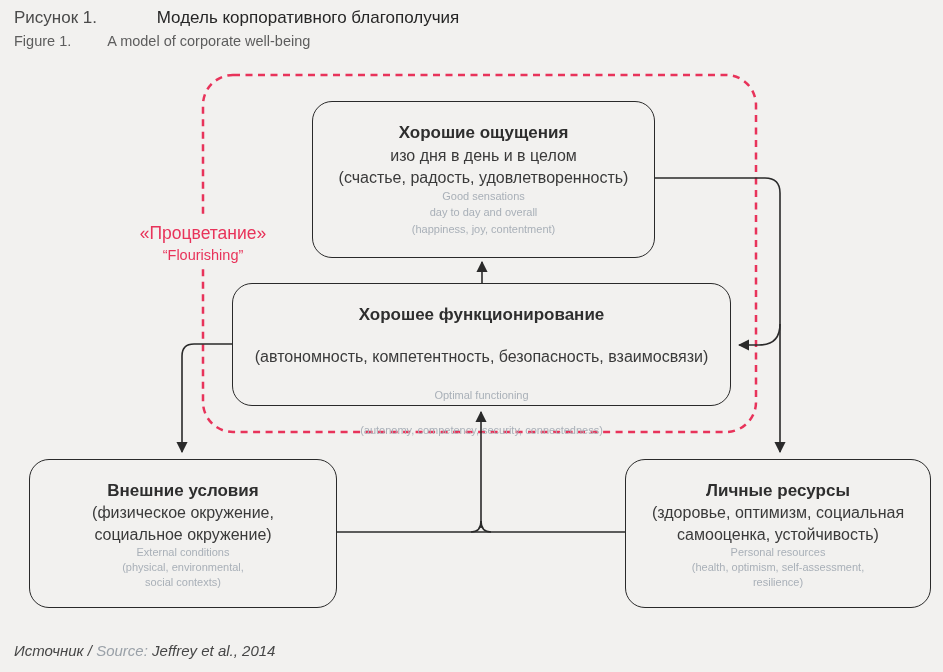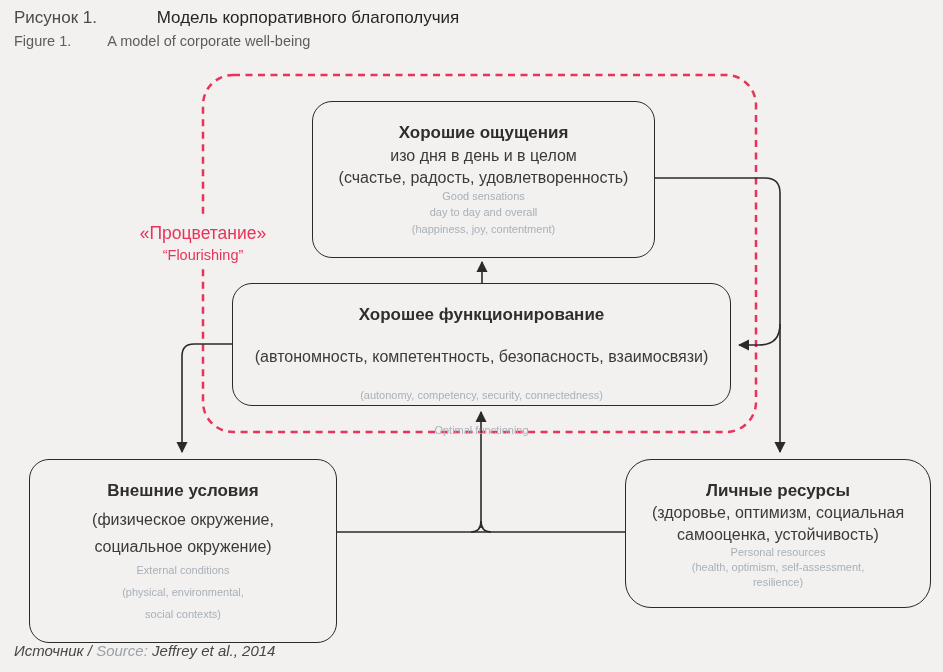--- a/index.html
+++ b/index.html
@@ -27,22 +27,22 @@
     border:1.5px solid #2a2a2a;border-radius:20px;
     background:#f2f1ef;
     display:flex;flex-direction:column;align-items:center;justify-content:space-between;
     text-align:center;padding:20px 10px;
   }
   .box .title{font-weight:bold;font-size:17px;color:#2e2e2e;line-height:1.32;}
   .box .ru{font-size:16px;color:#3a3a3a;line-height:1.32;}
   .box .en{font-size:11px;color:#a9b0b8;line-height:1.4;}
   #box-sensations{left:312px;top:101px;width:343px;height:157px;}
   #box-functioning{left:232px;top:283px;width:499px;height:123px;gap:20px;}
-  #box-external{left:29px;top:459px;width:308px;height:184px;}
-  #box-personal{left:625px;top:459px;width:306px;height:149px;border-radius:26px;}
+  #box-external{left:29px;top:459px;width:308px;height:149px;}
+  #box-personal{left:625px;top:459px;width:306px;height:149px;}
   
   .flourish-label{
     position:absolute;z-index:2;
     left:203px;top:214px;transform:translateX(-50%);
     background:#f2f1ef;padding:2px 6px;
     text-align:center;color:#e8335a;white-space:nowrap;
   }
   .flourish-label .ru{font-size:17.5px;line-height:1.3;margin-top:6px;}
   .flourish-label .en{font-size:14.5px;line-height:1.4;}
   
@@ -94,22 +94,22 @@
     <div class="ru">изо дня в день и в целом</div>
     <div class="ru">(счастье, радость, удовлетворенность)</div>
     <div class="en">Good sensations</div>
     <div class="en">day to day and overall</div>
     <div class="en">(happiness, joy, contentment)</div>
   </div>
 
   <div class="box" id="box-functioning">
     <div class="title">Хорошее функционирование</div>
     <div class="ru">(автономность, компетентность, безопасность, взаимосвязи)</div>
+    <div class="en">Optimal functioning</div>
     <div class="en">(autonomy, competency, security, connectedness)</div>
-    <div class="en">Optimal functioning</div>
   </div>
 
   <div class="box" id="box-external">
     <div class="title">Внешние условия</div>
     <div class="ru">(физическое окружение,</div>
     <div class="ru">социальное окружение)</div>
     <div class="en">External conditions</div>
     <div class="en">(physical, environmental,</div>
     <div class="en">social contexts)</div>
   </div>

